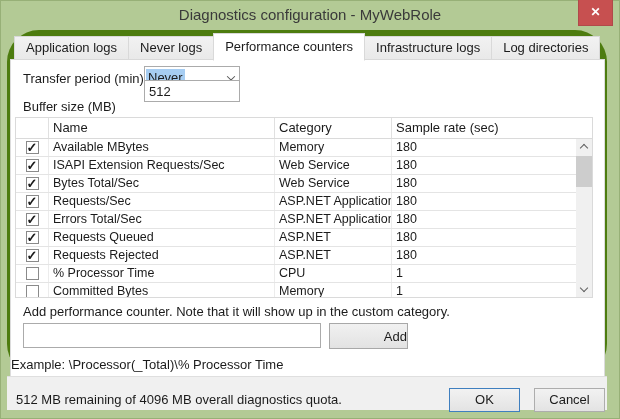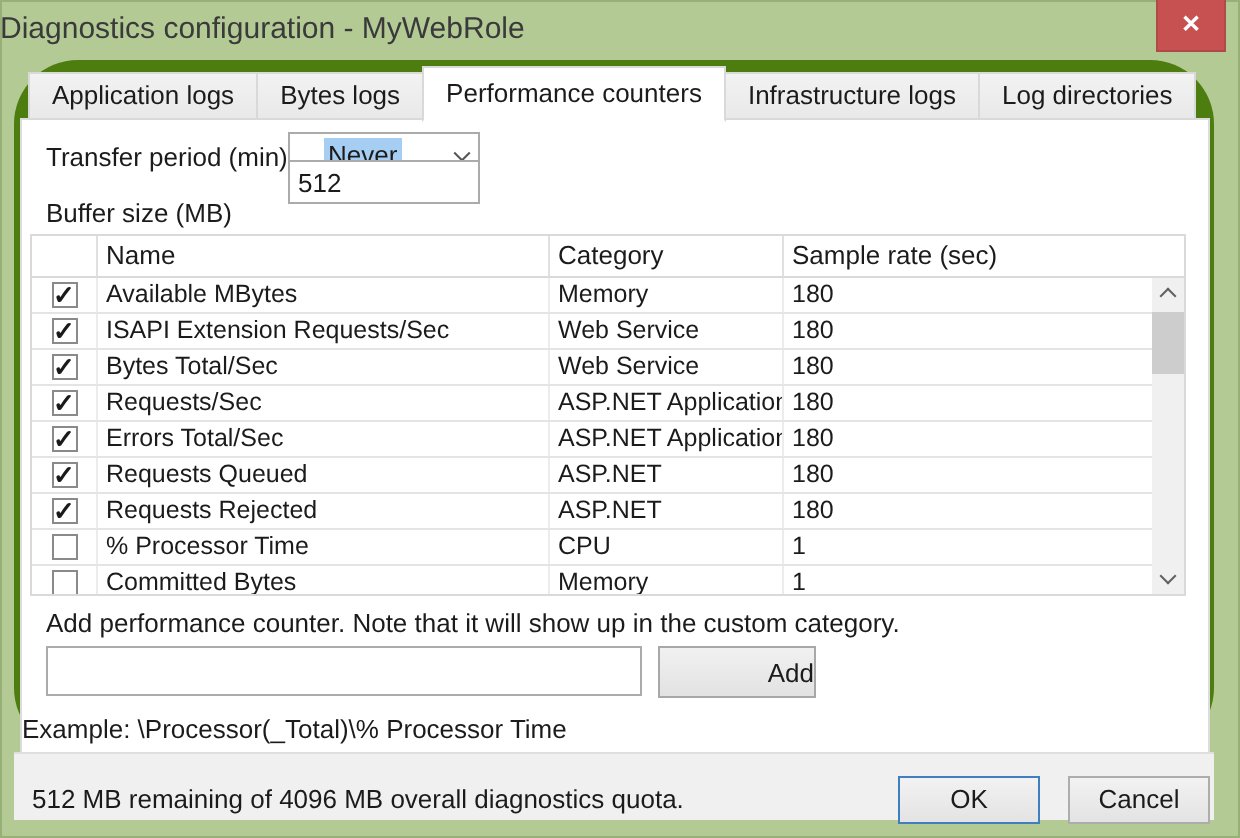--- a/index.html
+++ b/index.html
@@ -8,21 +8,21 @@
 
   .window {
     position:relative; width:620px; height:419px;
     background:#b3ca95; overflow:hidden;
     box-shadow: inset 0 0 0 1px #97b077;
   }
 
   
   .titlebar { position:absolute; left:0; top:0; width:620px; height:30px; }
   .titlebar .title {
-    position:absolute; left:0; right:0; top:6px; 
+    position:absolute; left:0; right:0; top:6px; text-align:center;
     font-size:15px; color:#3a3a3a;
   }
   .close-btn {
     position:absolute; right:7px; top:0; width:35px; height:26px;
     background:#c75050; border:1px solid #b04a4a; border-top:none;
     color:#fff; font-size:12px; font-weight:bold; text-align:center;
     line-height:25px; cursor:pointer;
   }
 
   
@@ -53,21 +53,21 @@
   }
 
   
   .form-label { position:absolute; font-size:13px; color:#1b1b1b; }
   .lbl-transfer { left:12px; top:11px;text-align:right; }
   .lbl-buffer   { left:12px; top:39px; }
 
   .combobox {
     position:absolute; left:133px; top:6px; width:96px; height:23px;
     background:#fff; border:1px solid #ababab; cursor:pointer;
-    display:flex; align-items:center; padding:0 5px 0 17px;
+    display:flex; align-items:center; padding:0 5px 0 1px;
   }
   .combobox .sel-text {
     font-size:13px; background:#a6cdf2; padding:0 2px; line-height:17px;
   }
   .combobox .chev {
     margin-left:auto; width:6px; height:6px;
     border-right:1.4px solid #555; border-bottom:1.4px solid #555;
     transform:rotate(45deg) translate(-1px,-1px);
   }
   .textbox {
@@ -167,21 +167,21 @@
     <div class="title">Diagnostics configuration - MyWebRole</div>
     <div class="close-btn">
       <span>✕</span>
     </div>
   </div>
 
   <div class="content">
 
     <div class="tabbar">
       <div class="tab">Application logs</div>
-      <div class="tab">Bytes logs</div>
+      <div class="tab">Never logs</div>
       <div class="tab active">Performance counters</div>
       <div class="tab">Infrastructure logs</div>
       <div class="tab">Log directories</div>
     </div>
 
     <div class="tabpage">
 
       <div class="form-label lbl-transfer">Transfer period (min)</div>
       <div class="combobox">
         <span class="sel-text">Never</span>

